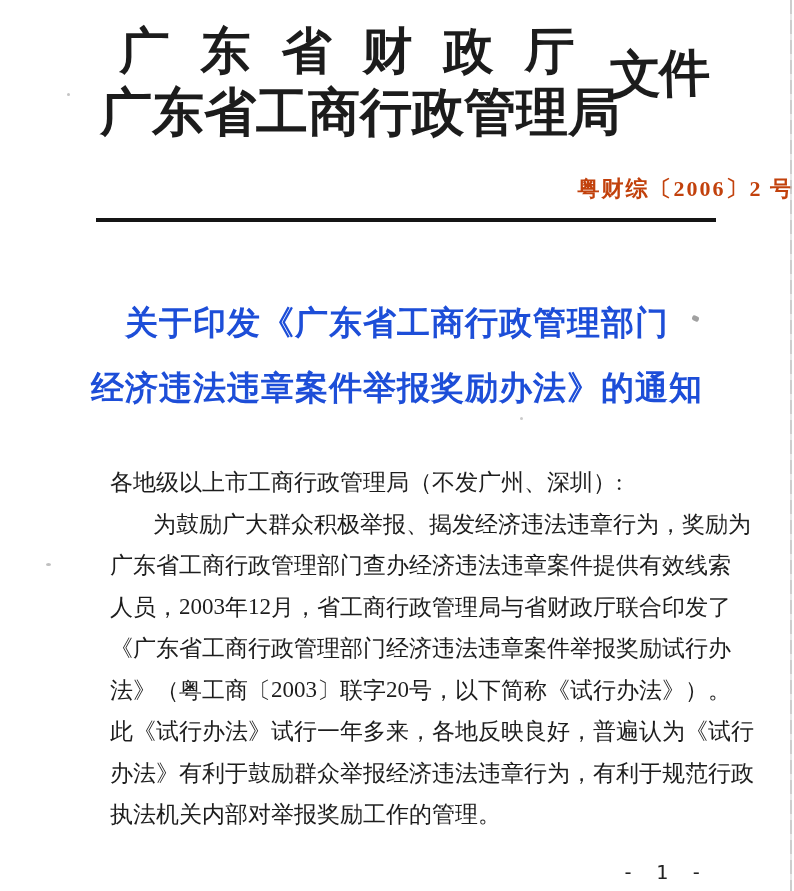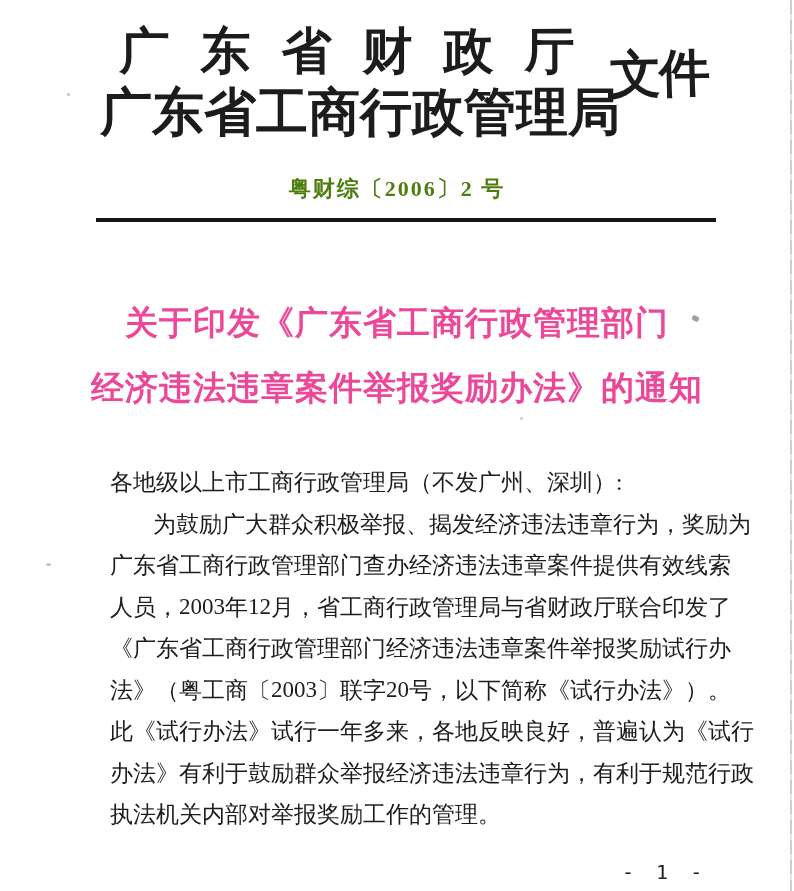--- a/index.html
+++ b/index.html
@@ -30,40 +30,40 @@
     left: 610px; top: 40px;
     font-size: 51px; font-weight: 700;
     letter-spacing: -2px;
     transform: rotate(-1.5deg);
     color: #1c1c1c;
     white-space: nowrap;
   }
   .doc-number {
     position: absolute;
     left: 0; top: 174px; width: 100%;
-    text-align: center;
+    text-align: right;
     font-size: 22px; font-weight: 600;
     letter-spacing: 2px;
-    color: #4d7c0f;
+    color: #c2410c;
   }
   .rule {
     position: absolute;
     left: 96px; top: 218px;
     width: 620px; height: 4px;
     background: #151515;
   }
 
   
   .doc-title {
     position: absolute;
     left: 0; width: 100%;
     text-align: center;
     font-size: 33px; font-weight: 700;
     letter-spacing: 1px;
-    color: #ec4899;
+    color: #1d4ed8;
     white-space: nowrap;
   }
   .doc-title-1 { top: 301px; }
   .doc-title-2 { top: 366px; }
 
   
   .body-block {
     position: absolute;
     left: 110px; top: 462px;
     width: 600px;

